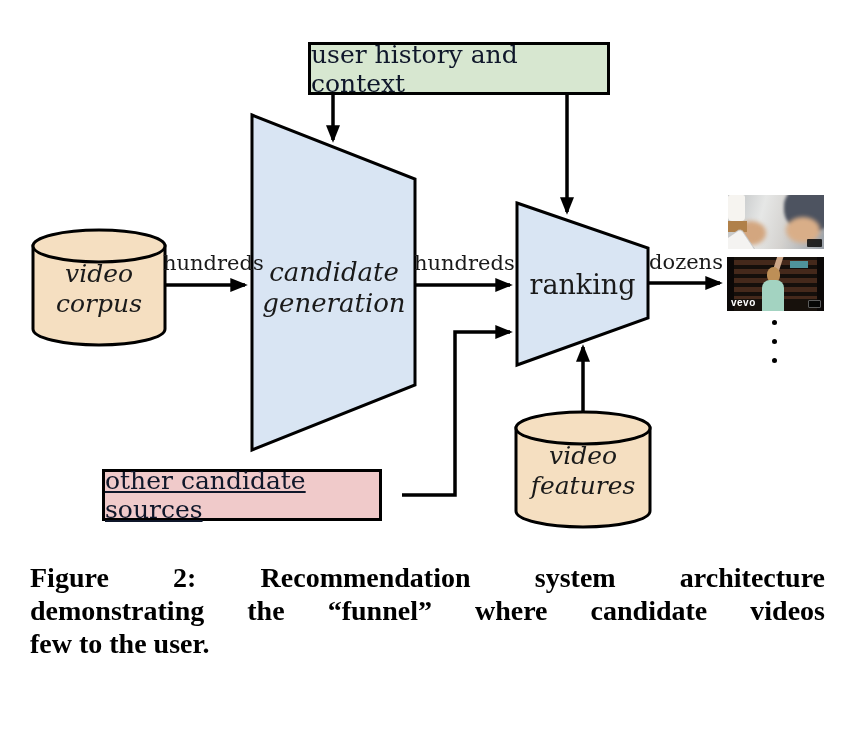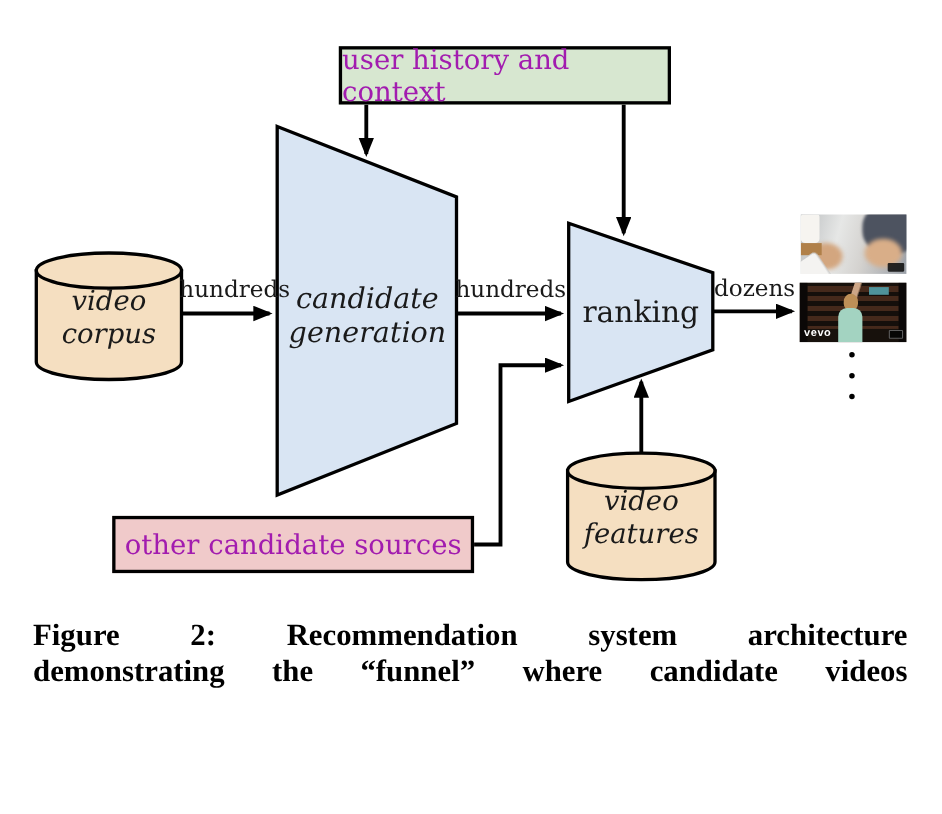--- a/index.html
+++ b/index.html
@@ -15,21 +15,21 @@
   }
   .diagram-svg { position: absolute; left: 0; top: 0; }
 
   .node-box {
     position: absolute;
     border: 3px solid #000;
     display: flex;
     align-items: center;
     justify-content: center;
     font-size: 25px;
-    color: #a21caf;
+    color: #0f172a;
   }
   .shape-label {
     position: absolute;
     text-align: center;
     color: #1a1a1a;
   }
   .two-line { line-height: 30px; font-size: 25px; font-style: italic; }
   .edge-label {
     position: absolute;
     text-align: center;
@@ -110,21 +110,21 @@
     <line x1="333" y1="95" x2="333" y2="140" stroke="#000" stroke-width="3.5" marker-end="url(#arr)"></line>
     <line x1="567" y1="95" x2="567" y2="212" stroke="#000" stroke-width="3.5" marker-end="url(#arr)"></line>
     <line x1="583" y1="411" x2="583" y2="347" stroke="#000" stroke-width="3.5" marker-end="url(#arr)"></line>
     <polyline points="402,495 455,495 455,332 510,332" fill="none" stroke="#000" stroke-width="3.5" stroke-linejoin="miter" marker-end="url(#arr)"></polyline>
   </svg>
 
   <div class="node-box" style="left: 308px; top: 42px; width: 302px; height: 53px; background: rgb(215, 231, 208);">
     <span>user history and context</span>
   </div>
 
-  <div class="node-box" style="left: 102px; top: 469px; width: 329px; height: 52px; background: rgb(240, 202, 202);">
+  <div class="node-box" style="left: 102px; top: 469px; width: 280px; height: 52px; background: rgb(240, 202, 202); text-decoration: underline;">
     <span>other candidate sources</span>
   </div>
 
   <div class="shape-label two-line" style="left:33px; top:259px; width:132px;">
     <div>video</div>
     <div>corpus</div>
   </div>
 
   <div class="shape-label two-line" style="left:253px; top:257px; width:162px; font-size:26px; line-height:31px;">
     <div>candidate</div>
@@ -166,15 +166,16 @@
 
   <div class="dots">
     <div class="dot"></div>
     <div class="dot"></div>
     <div class="dot"></div>
   </div>
 
   <div class="caption">
     <div class="caption-line">Figure 2:  Recommendation system architecture</div>
     <div class="caption-line">demonstrating the “funnel” where candidate videos</div>
+    <div class="caption-line last">few to the user.</div>
   </div>
 
 </div>
 
 </body></html>

